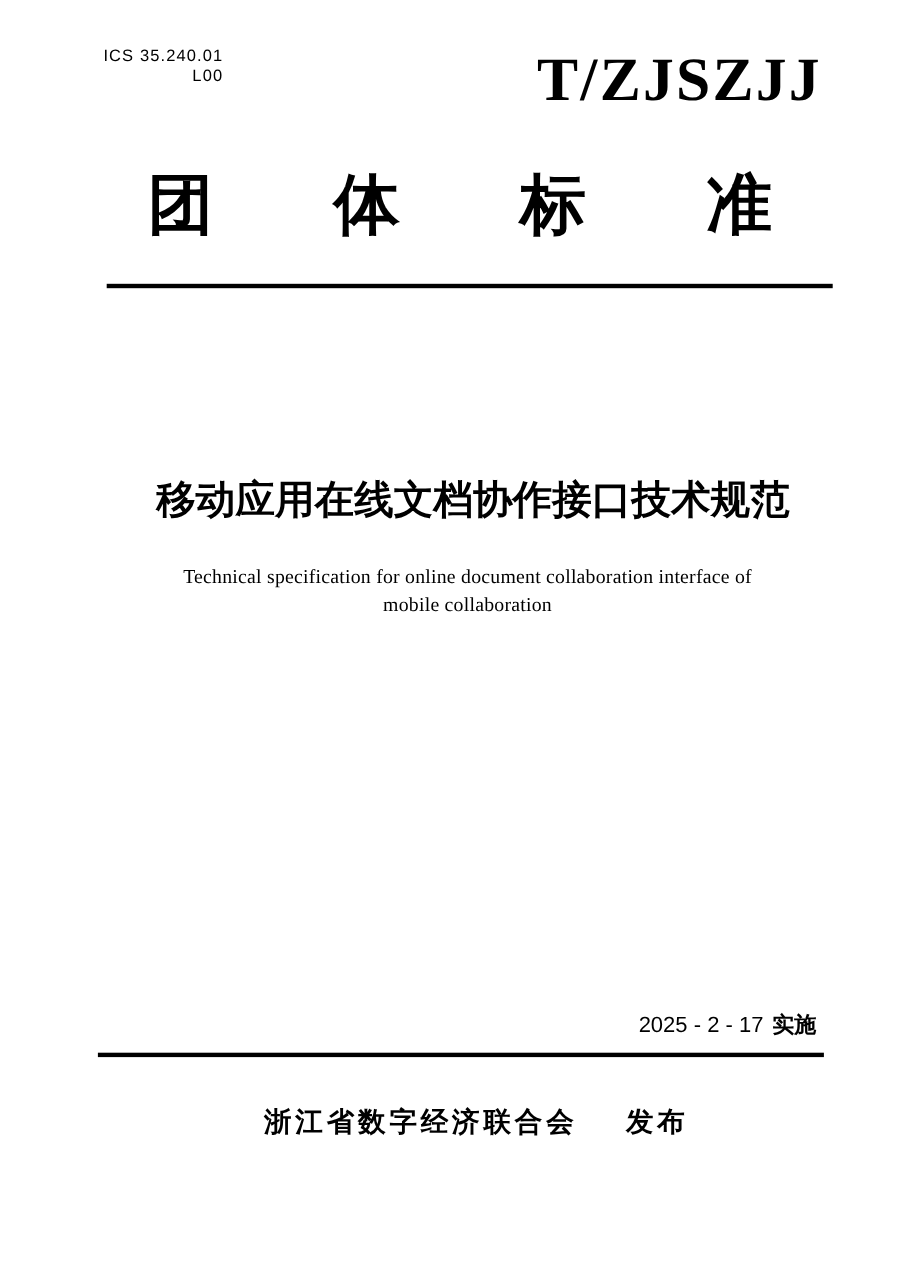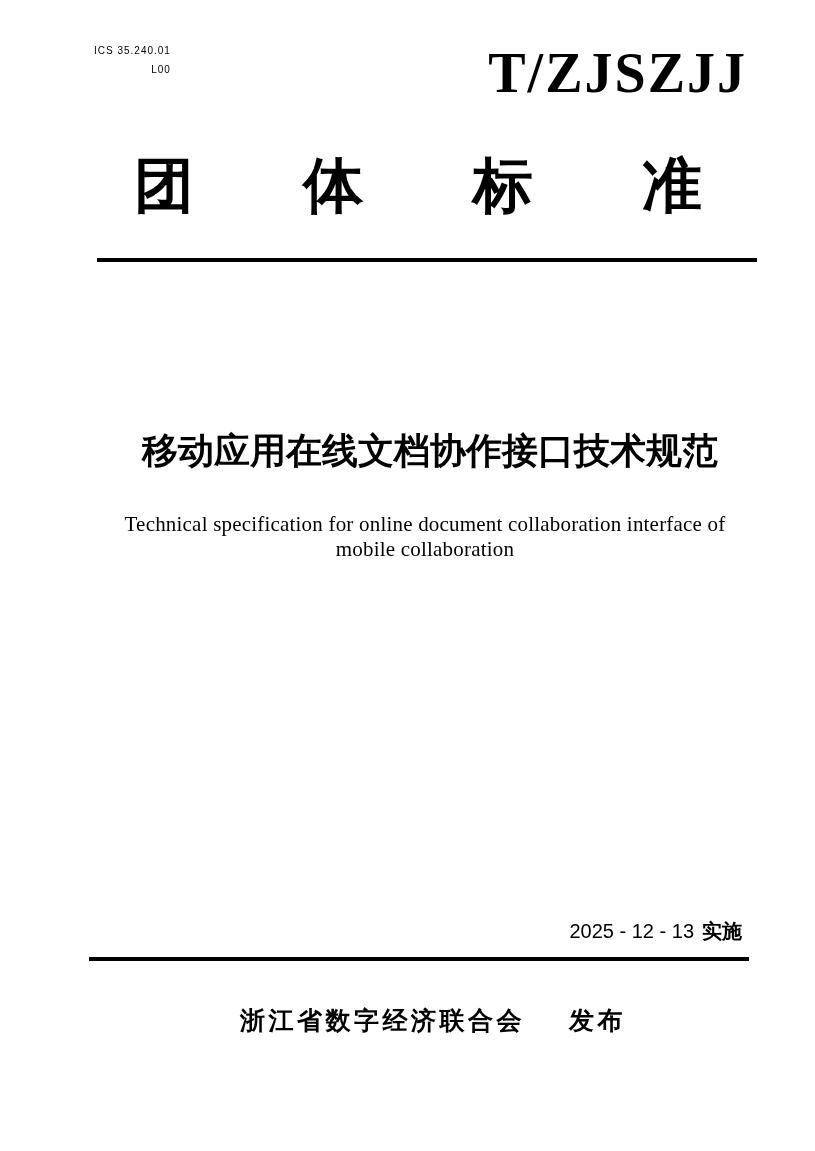--- a/index.html
+++ b/index.html
@@ -11,21 +11,21 @@
     width: 815px;
     height: 1151px;
     background: #ffffff;
     overflow: hidden;
   }
 
   .ics-block {
     position: absolute;
     left: 94px;
     top: 42px;
-    font-size: 10px;
+    font-size: 15px;
     font-weight: 500;
     letter-spacing: 1px;
     line-height: 18px;
     color: #000;
   }
   .ics-line { display: block; }
   .class-line { display: block; margin-top: 1px; text-align: right; }
 
   .society-code {
     position: absolute;
@@ -75,31 +75,30 @@
   .doc-title-cn {
     position: absolute;
     left: 90px;
     top: 434px;
     width: 680px;
     text-align: center;
     font-size: 36px;
     line-height: 40px;
     font-weight: bold;
     white-space: nowrap;
-    font-family: Liberation Mono, monospace;
   }
 
   .doc-title-en {
     position: absolute;
     left: 95px;
     top: 512px;
     width: 660px;
     text-align: center;
     font-family: "Liberation Serif", serif;
-    font-size: 21px;
+    font-size: 18px;
     line-height: 25px;
     letter-spacing: 0.2px;
     color: #000;
   }
 
   .date-row { position: absolute; top: 918px; left: 0; right: 0; height: 26px; }
   .issue-date {
     position: absolute;
     left: 92px;
     font-size: 20px;
@@ -155,21 +154,21 @@
 
   <div class="doc-title-cn">移动应用在线文档协作接口技术规范</div>
 
   <div class="doc-title-en">
     <span>Technical specification for online document collaboration interface of</span><br>
     <span>mobile collaboration</span>
   </div>
 
   <div class="date-row">
     <div class="impl-date">
-      <span>2025 - 12 - 13</span><span class="date-label">实施</span>
+      <span>2025 - 2 - 17</span><span class="date-label">实施</span>
     </div>
   </div>
 
   <div class="rule rule-bottom"></div>
 
   <div class="publisher-row">
     <span class="publisher-name">浙江省数字经济联合会</span>
     <span class="publisher-action">发布</span>
   </div>
 

